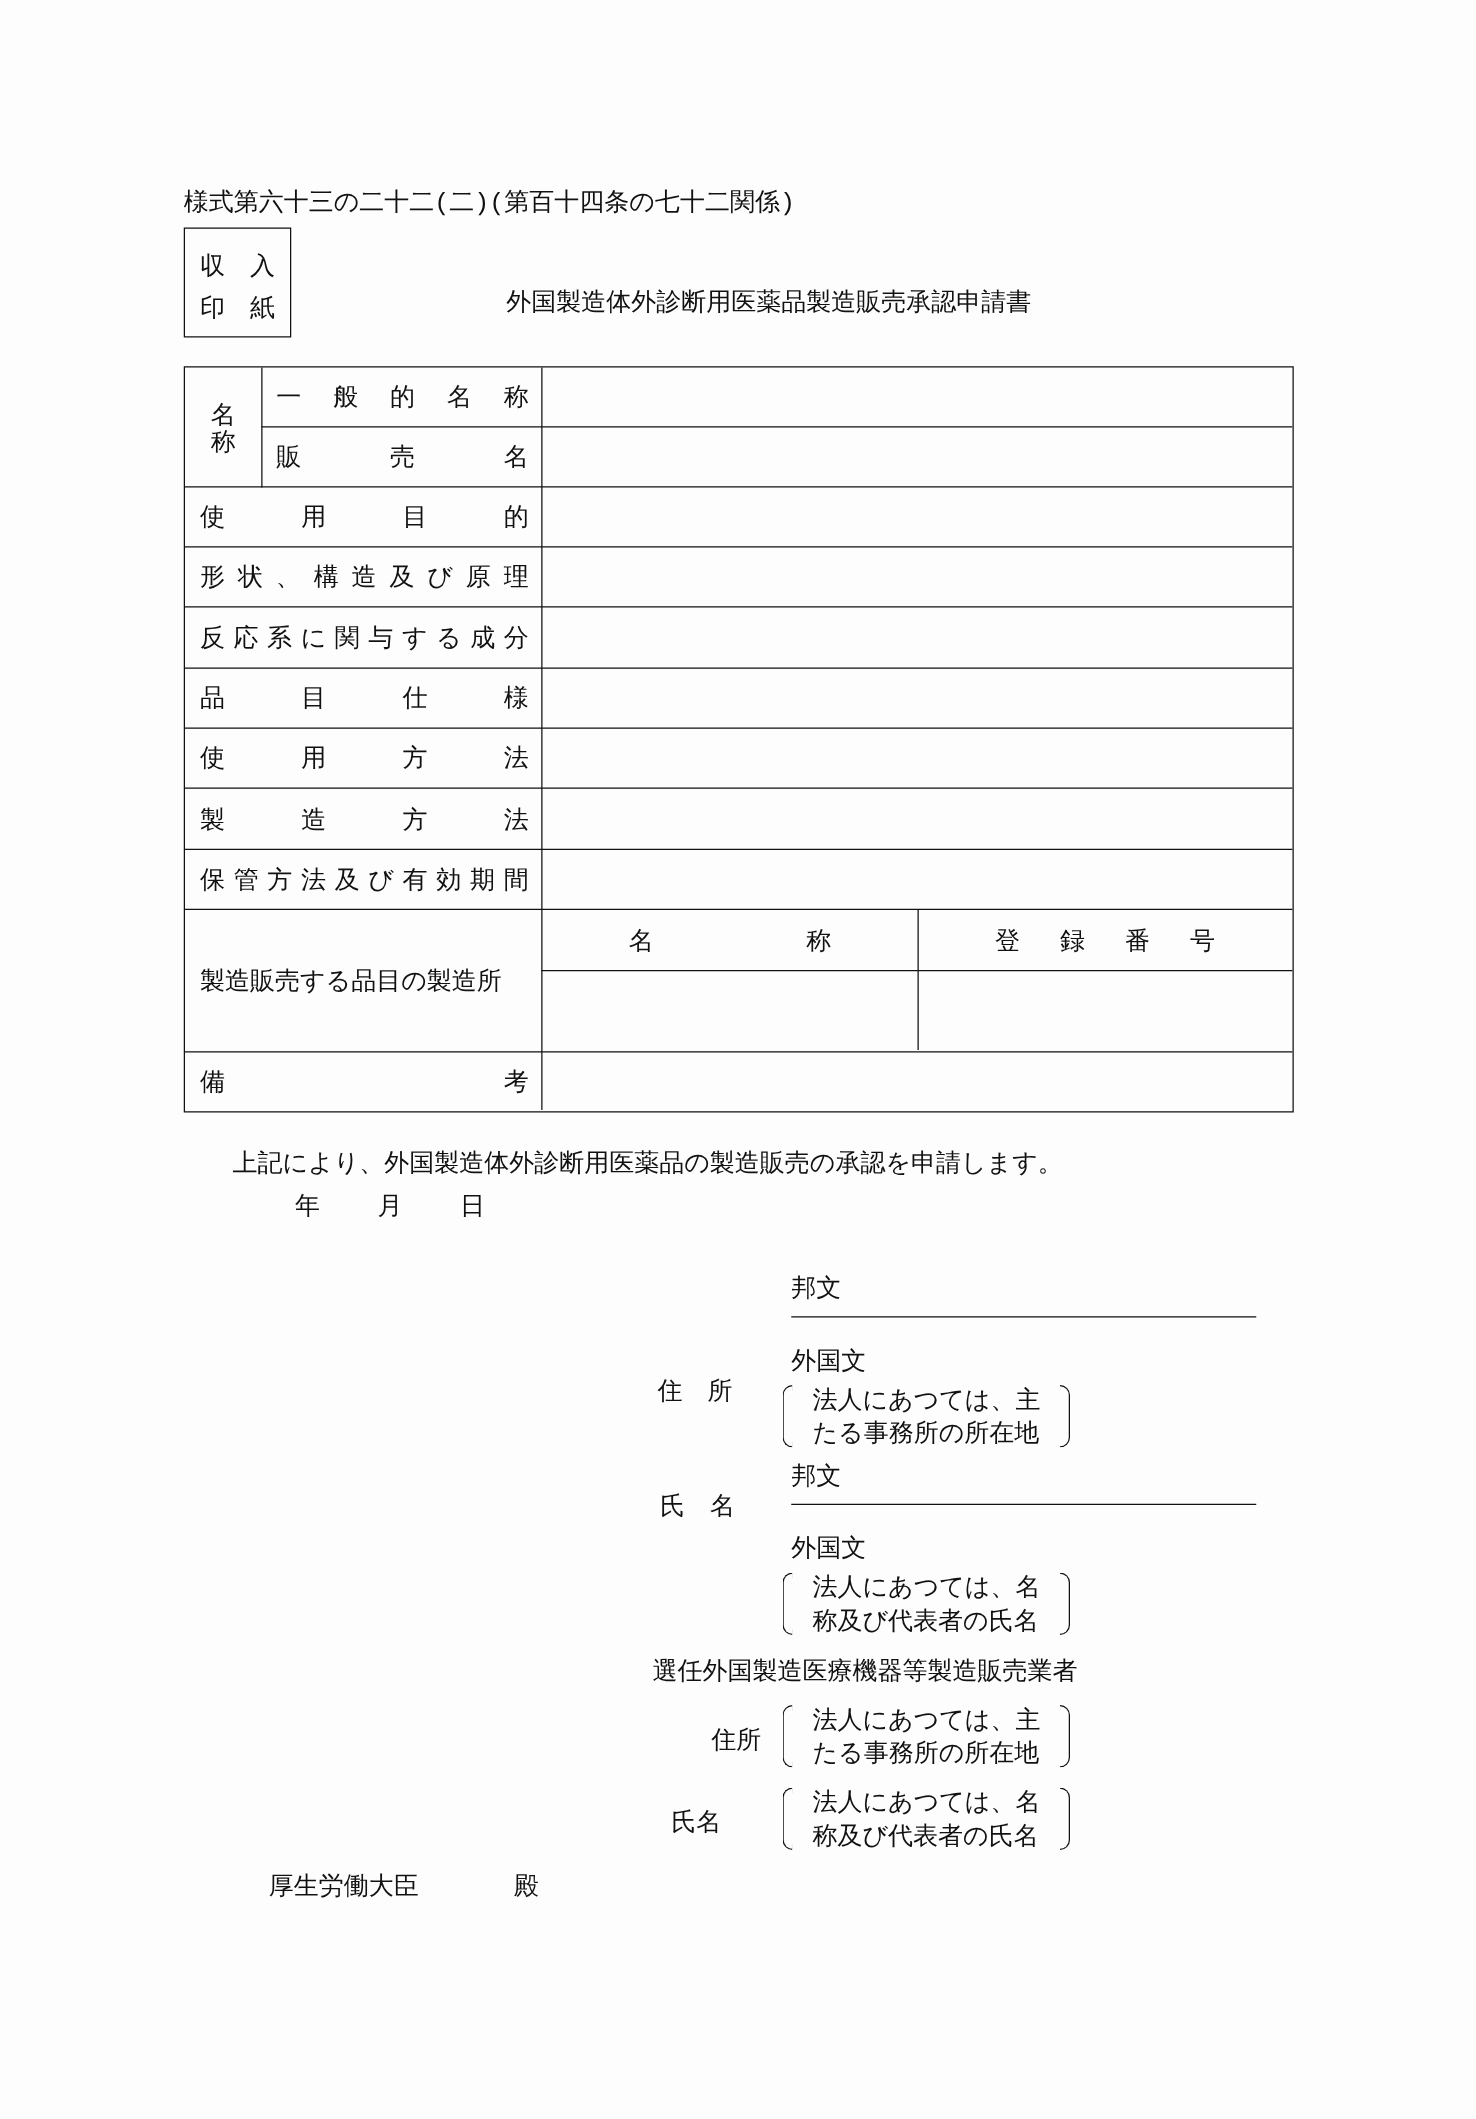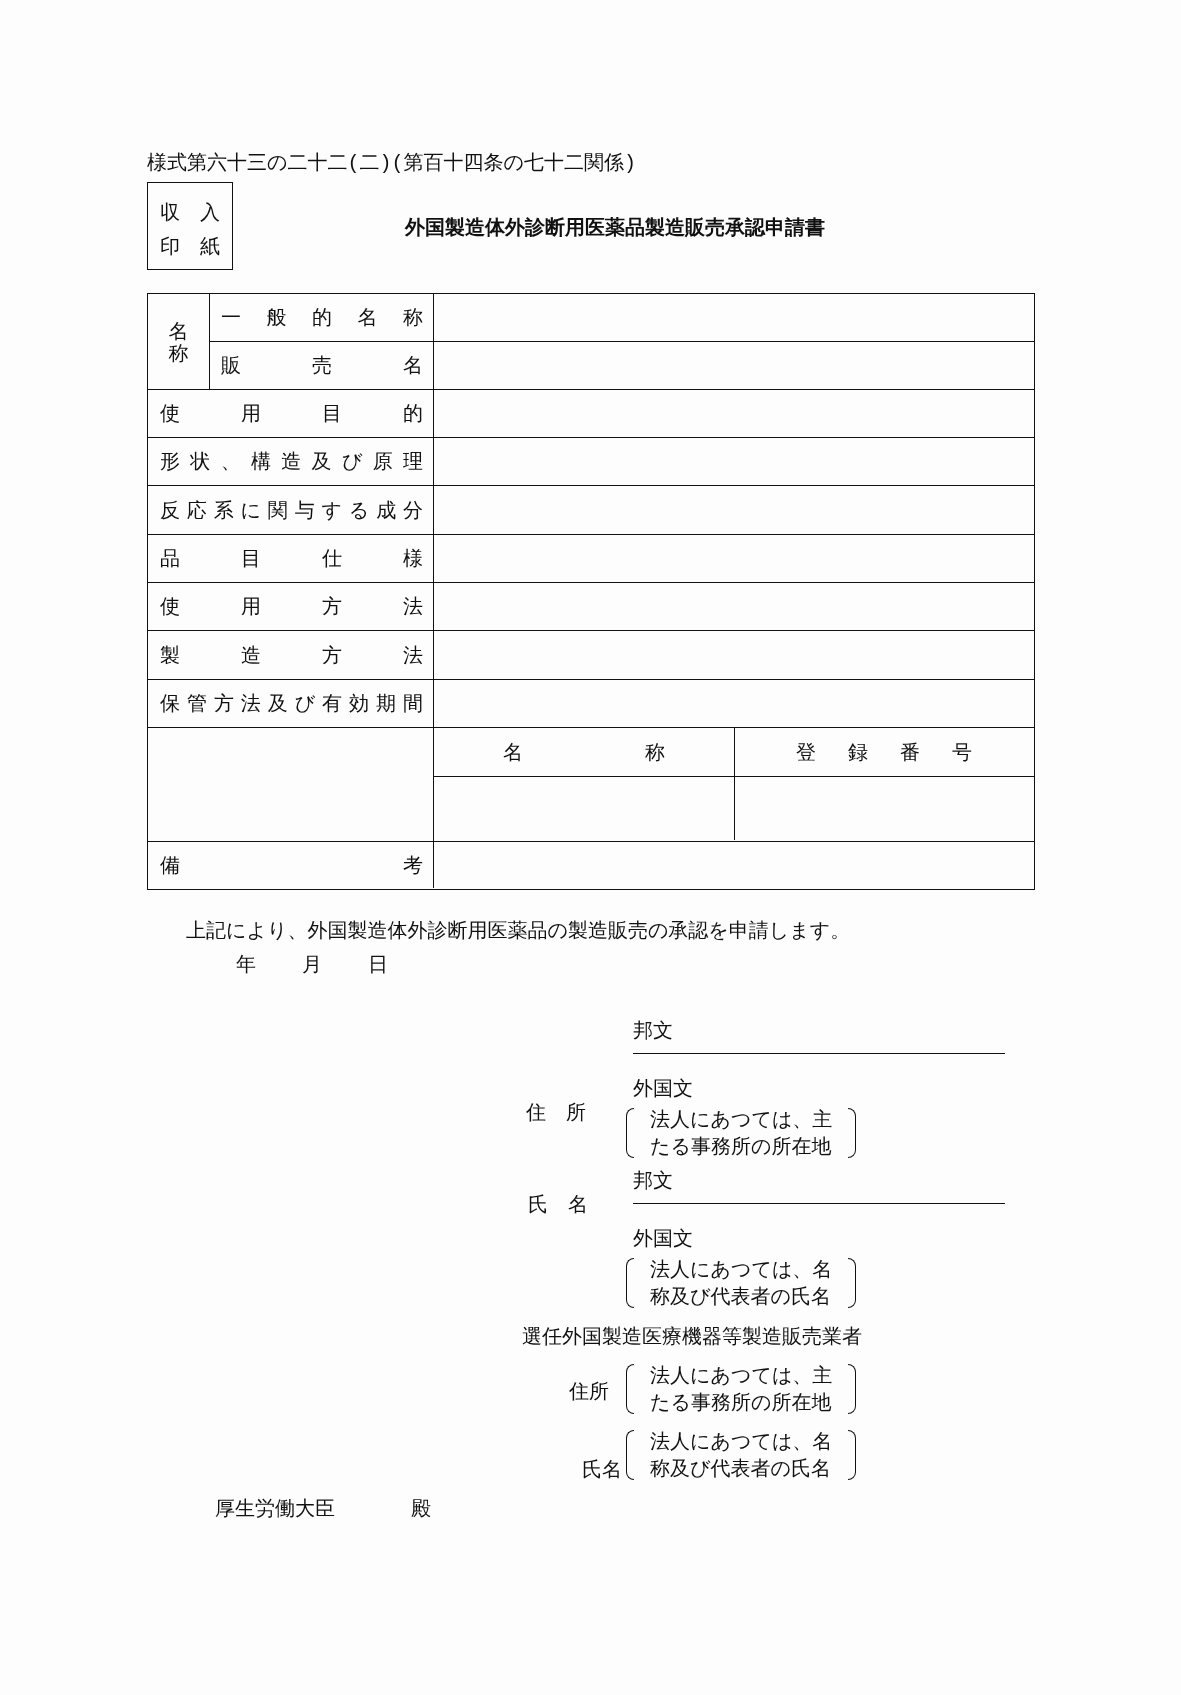--- a/index.html
+++ b/index.html
@@ -6,21 +6,21 @@
   body {
     width:1181px; height:1695px; background:#fdfdfd; position:relative;
     font-family:"DejaVu Sans", "Liberation Sans", sans-serif; color:#111;
     overflow:hidden;
   }
   .abs { position:absolute; }
   .txt { font-size:20px; line-height:24px; white-space:nowrap; }
   .form-number { left:147px; top:152px; letter-spacing:0px;font-family:Liberation Mono, monospace; }
   .stamp-box { left:147px; top:182px; width:86px; height:88px; border:1.5px solid #111; box-sizing:border-box; }
   .stamp-line { position:absolute; left:12px; width:60px; display:flex; justify-content:space-between; font-size:20px; }
-  .doc-title { left:405px; top:215px;font-weight:bold; }
+  .doc-title { left:405px; top:229px; }
 
   
   .tbl { left:147px; top:293px; width:888px; height:597px; border:1.5px solid #111; box-sizing:border-box; }
   .hline { position:absolute; height:0; border-top:1.5px solid #111; }
   .vline { position:absolute; width:0; border-left:1.5px solid #111; }
   .cell-label { position:absolute; display:flex; justify-content:space-between; align-items:center; font-size:20px; }
   .name-group { position:absolute; left:0; top:0; width:61px; height:96px; display:flex; flex-direction:column; align-items:center; justify-content:center; font-size:20px; line-height:22px; }
   .value-cell { position:absolute; }
 
   .statement { left:186px; top:918px; }
@@ -156,20 +156,21 @@
       <span>法</span>
       <span>及</span>
       <span>び</span>
       <span>有</span>
       <span>効</span>
       <span>期</span>
       <span>間</span>
   </div>
   <div class="value-cell" style="left:287px; right:0; top:386px; height:47px;"></div>
 
+  <div class="cell-label" style="left:12px; width:263px; top:434px; height:113px; justify-content:flex-start;">製造販売する品目の製造所</div>
   <div class="cell-label" style="left:355px; width:162px; top:434px; height:48px;">
     <span>名</span>
       <span>称</span>
   </div>
   <div class="cell-label" style="left:648px; width:176px; top:434px; height:48px;">
     <span>登</span>
       <span>録</span>
       <span>番</span>
       <span>号</span>
   </div>
@@ -205,20 +206,20 @@
   <div>法人にあつては、名</div>
   <div>称及び代表者の氏名</div>
 </div>
 
 <div class="abs txt" style="left:522px; top:1324px;">選任外国製造医療機器等製造販売業者</div>
 <div class="abs txt" style="left:569px; top:1379px;">住所</div>
 <div class="paren" style="left:626px; top:1362px;">
   <div>法人にあつては、主</div>
   <div>たる事務所の所在地</div>
 </div>
-<div class="abs txt" style="left:582px; top:1445px;margin-top:12px;">氏名</div>
+<div class="abs txt" style="left:537px; top:1445px;">氏名</div>
 <div class="paren" style="left:626px; top:1428px;">
   <div>法人にあつては、名</div>
   <div>称及び代表者の氏名</div>
 </div>
 
 <div class="abs txt" style="left:215px; top:1496px;text-align:center;">厚生労働大臣</div>
 <div class="abs txt" style="left:411px; top:1496px;">殿</div>
 
 </body></html>

